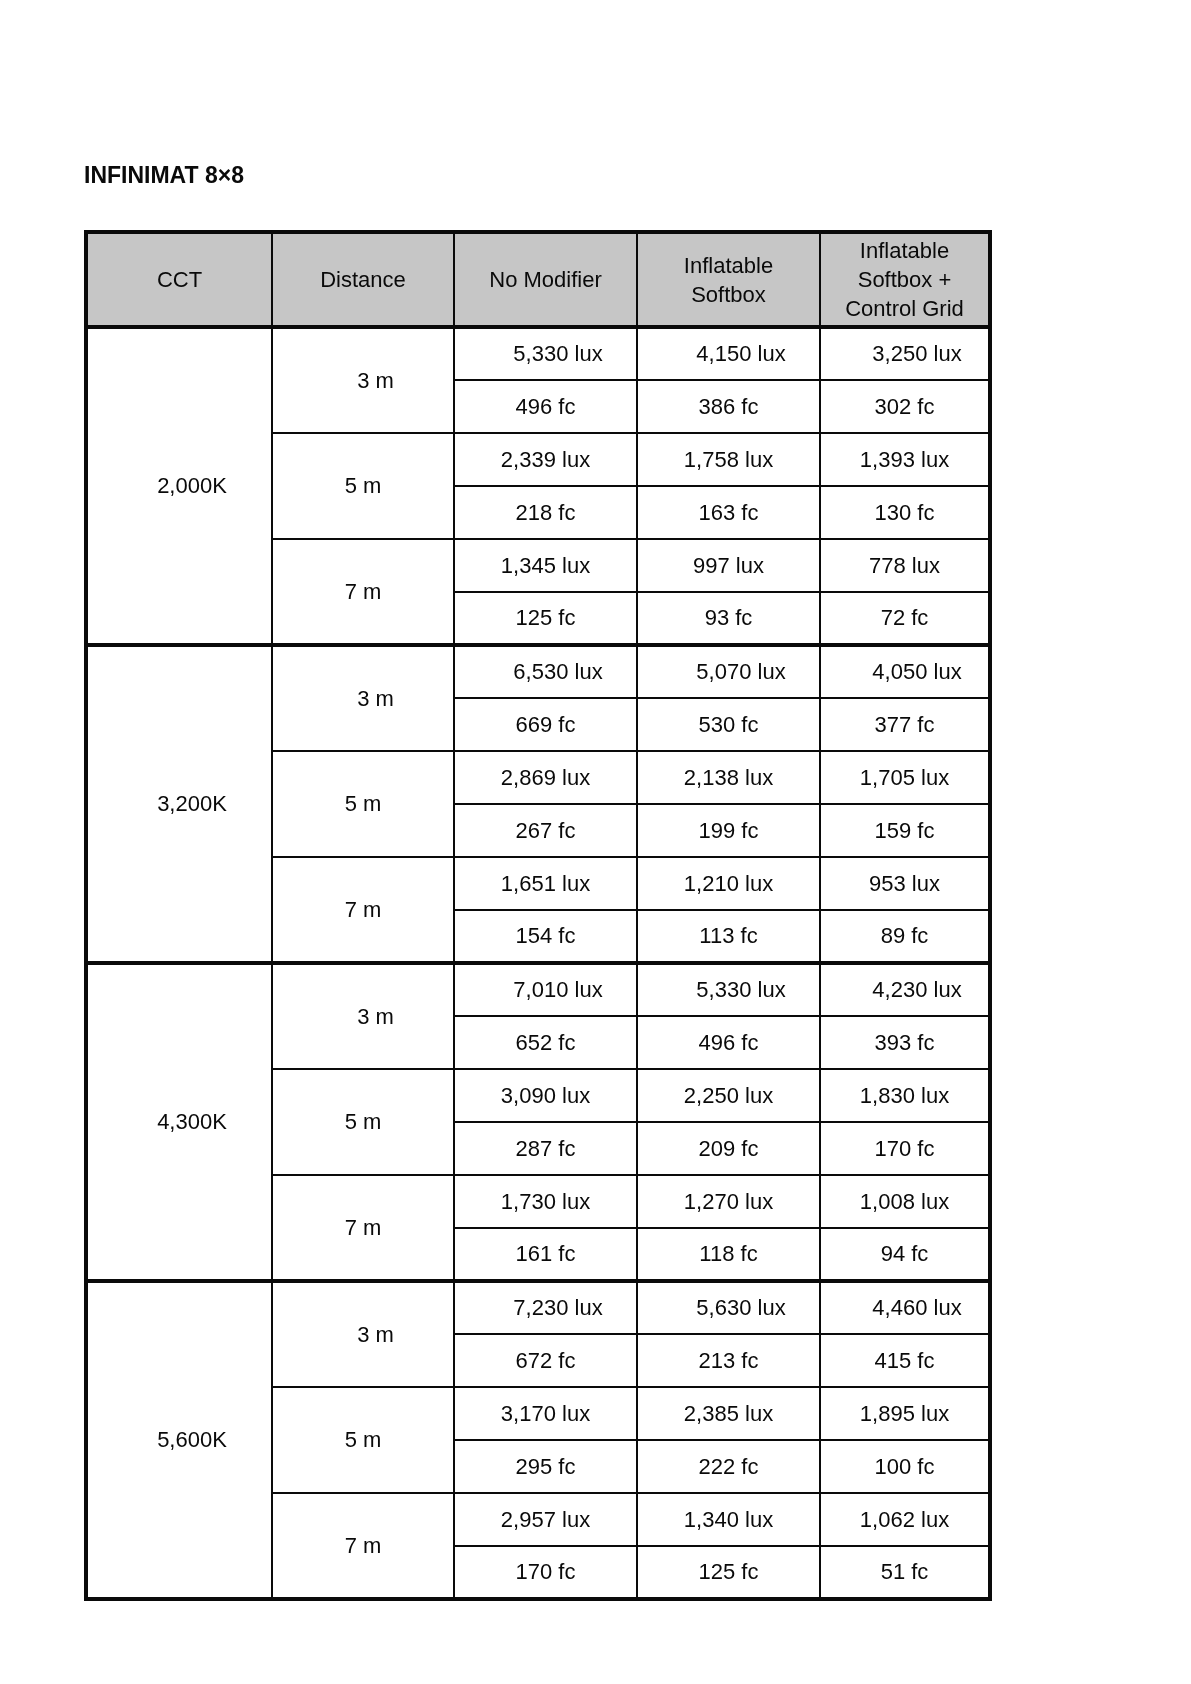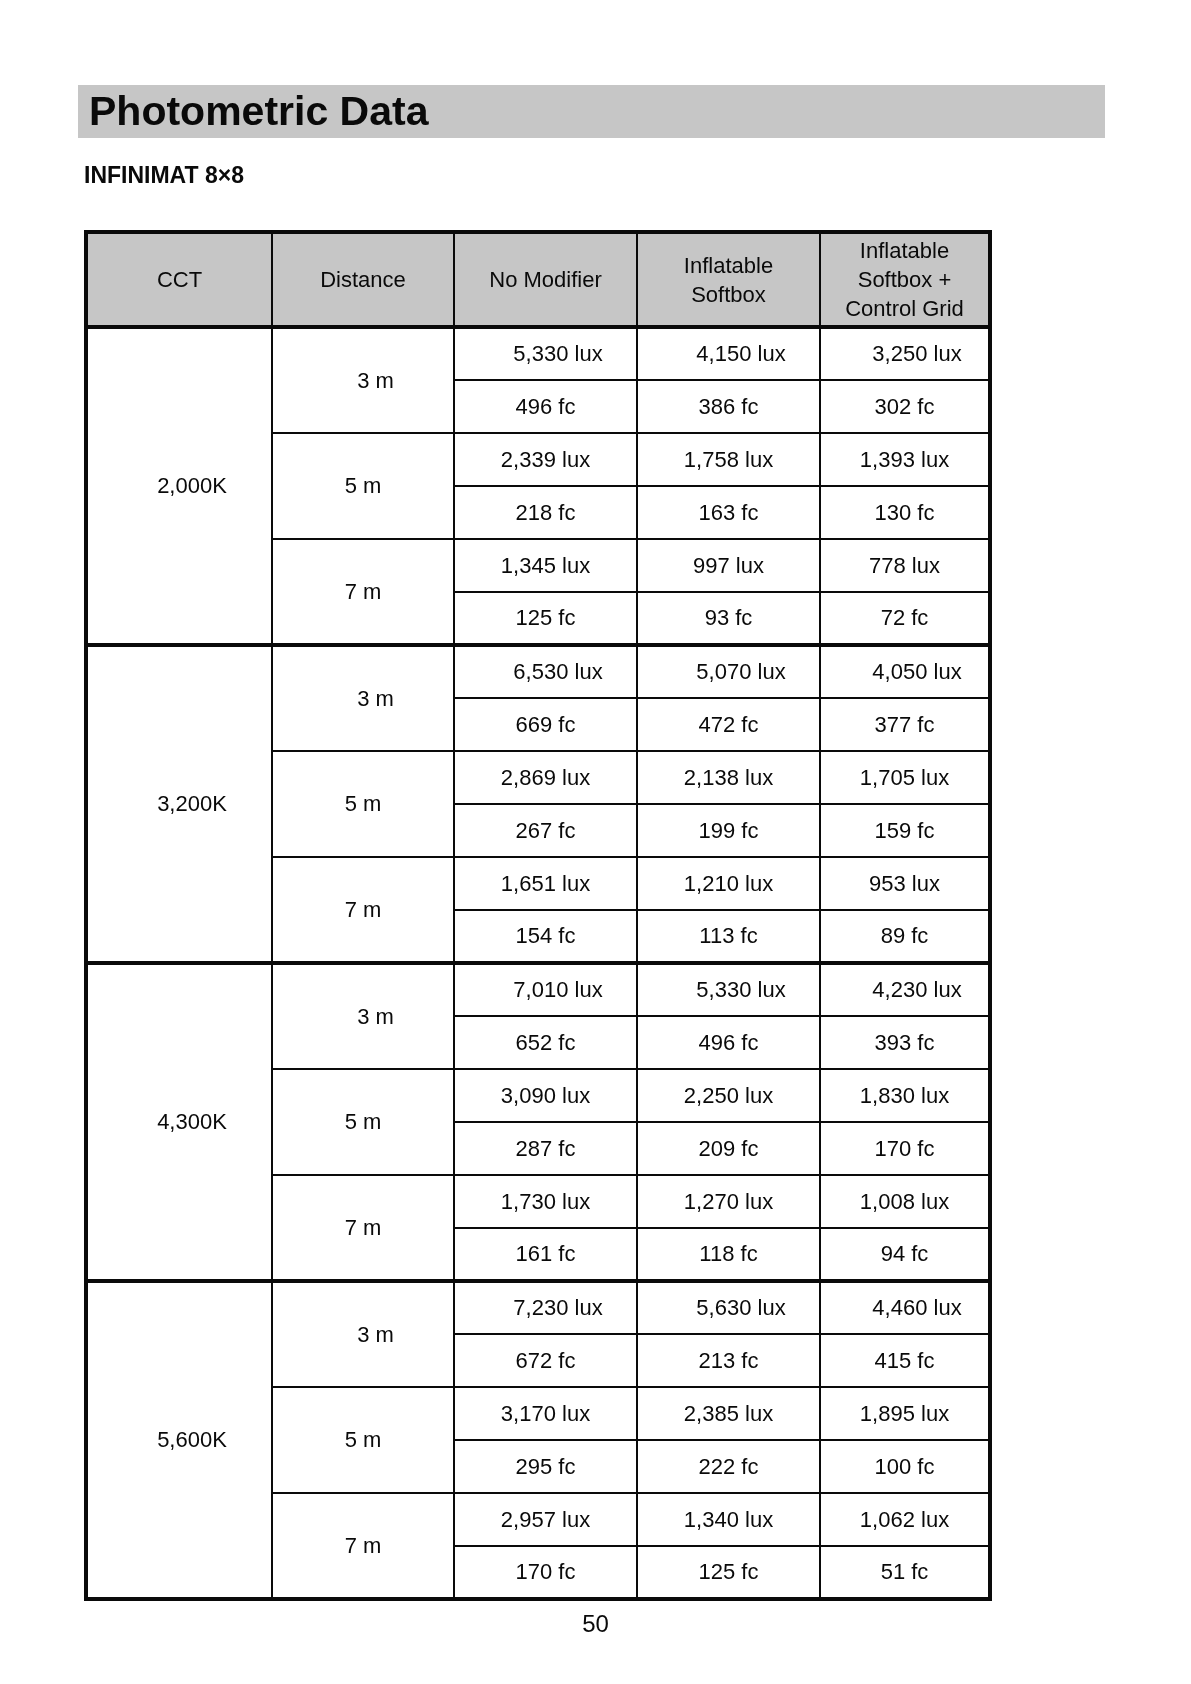--- a/index.html
+++ b/index.html
@@ -87,23 +87,20 @@
     text-align: center;
     font-size: 24px;
     color: var(--text);
   }
 </style>
 </head>
 <body>
 
 <div class="page">
 
-  <header class="title-bar">
-    <h1>Photometric Data</h1>
-  </header>
 
   <h2 class="subtitle">INFINIMAT 8×8</h2>
 
   <table class="photometric">
     <colgroup id="cols">
         <col style="width: 186px;">
         <col style="width: 182px;">
         <col style="width: 183px;">
         <col style="width: 183px;">
         <col style="width: 170px;">
@@ -154,21 +151,21 @@
         </tr>
         <tr class="group-start">
           <td rowspan="6">3,200K</td>
           <td rowspan="2">3 m</td>
           <td>6,530 lux</td>
           <td>5,070 lux</td>
           <td>4,050 lux</td>
         </tr>
         <tr>
           <td>669 fc</td>
-          <td>472 fc</td>
+          <td>530 fc</td>
           <td>377 fc</td>
         </tr>
         <tr>
           <td rowspan="2">5 m</td>
           <td>2,869 lux</td>
           <td>2,138 lux</td>
           <td>1,705 lux</td>
         </tr>
         <tr>
           <td>267 fc</td>
@@ -250,15 +247,14 @@
           <td>1,062 lux</td>
         </tr>
         <tr>
           <td>170 fc</td>
           <td>125 fc</td>
           <td>51 fc</td>
         </tr>
       </tbody>
   </table>
 
-  <div class="page-number">50</div>
 
 </div>
 
 </body></html>

